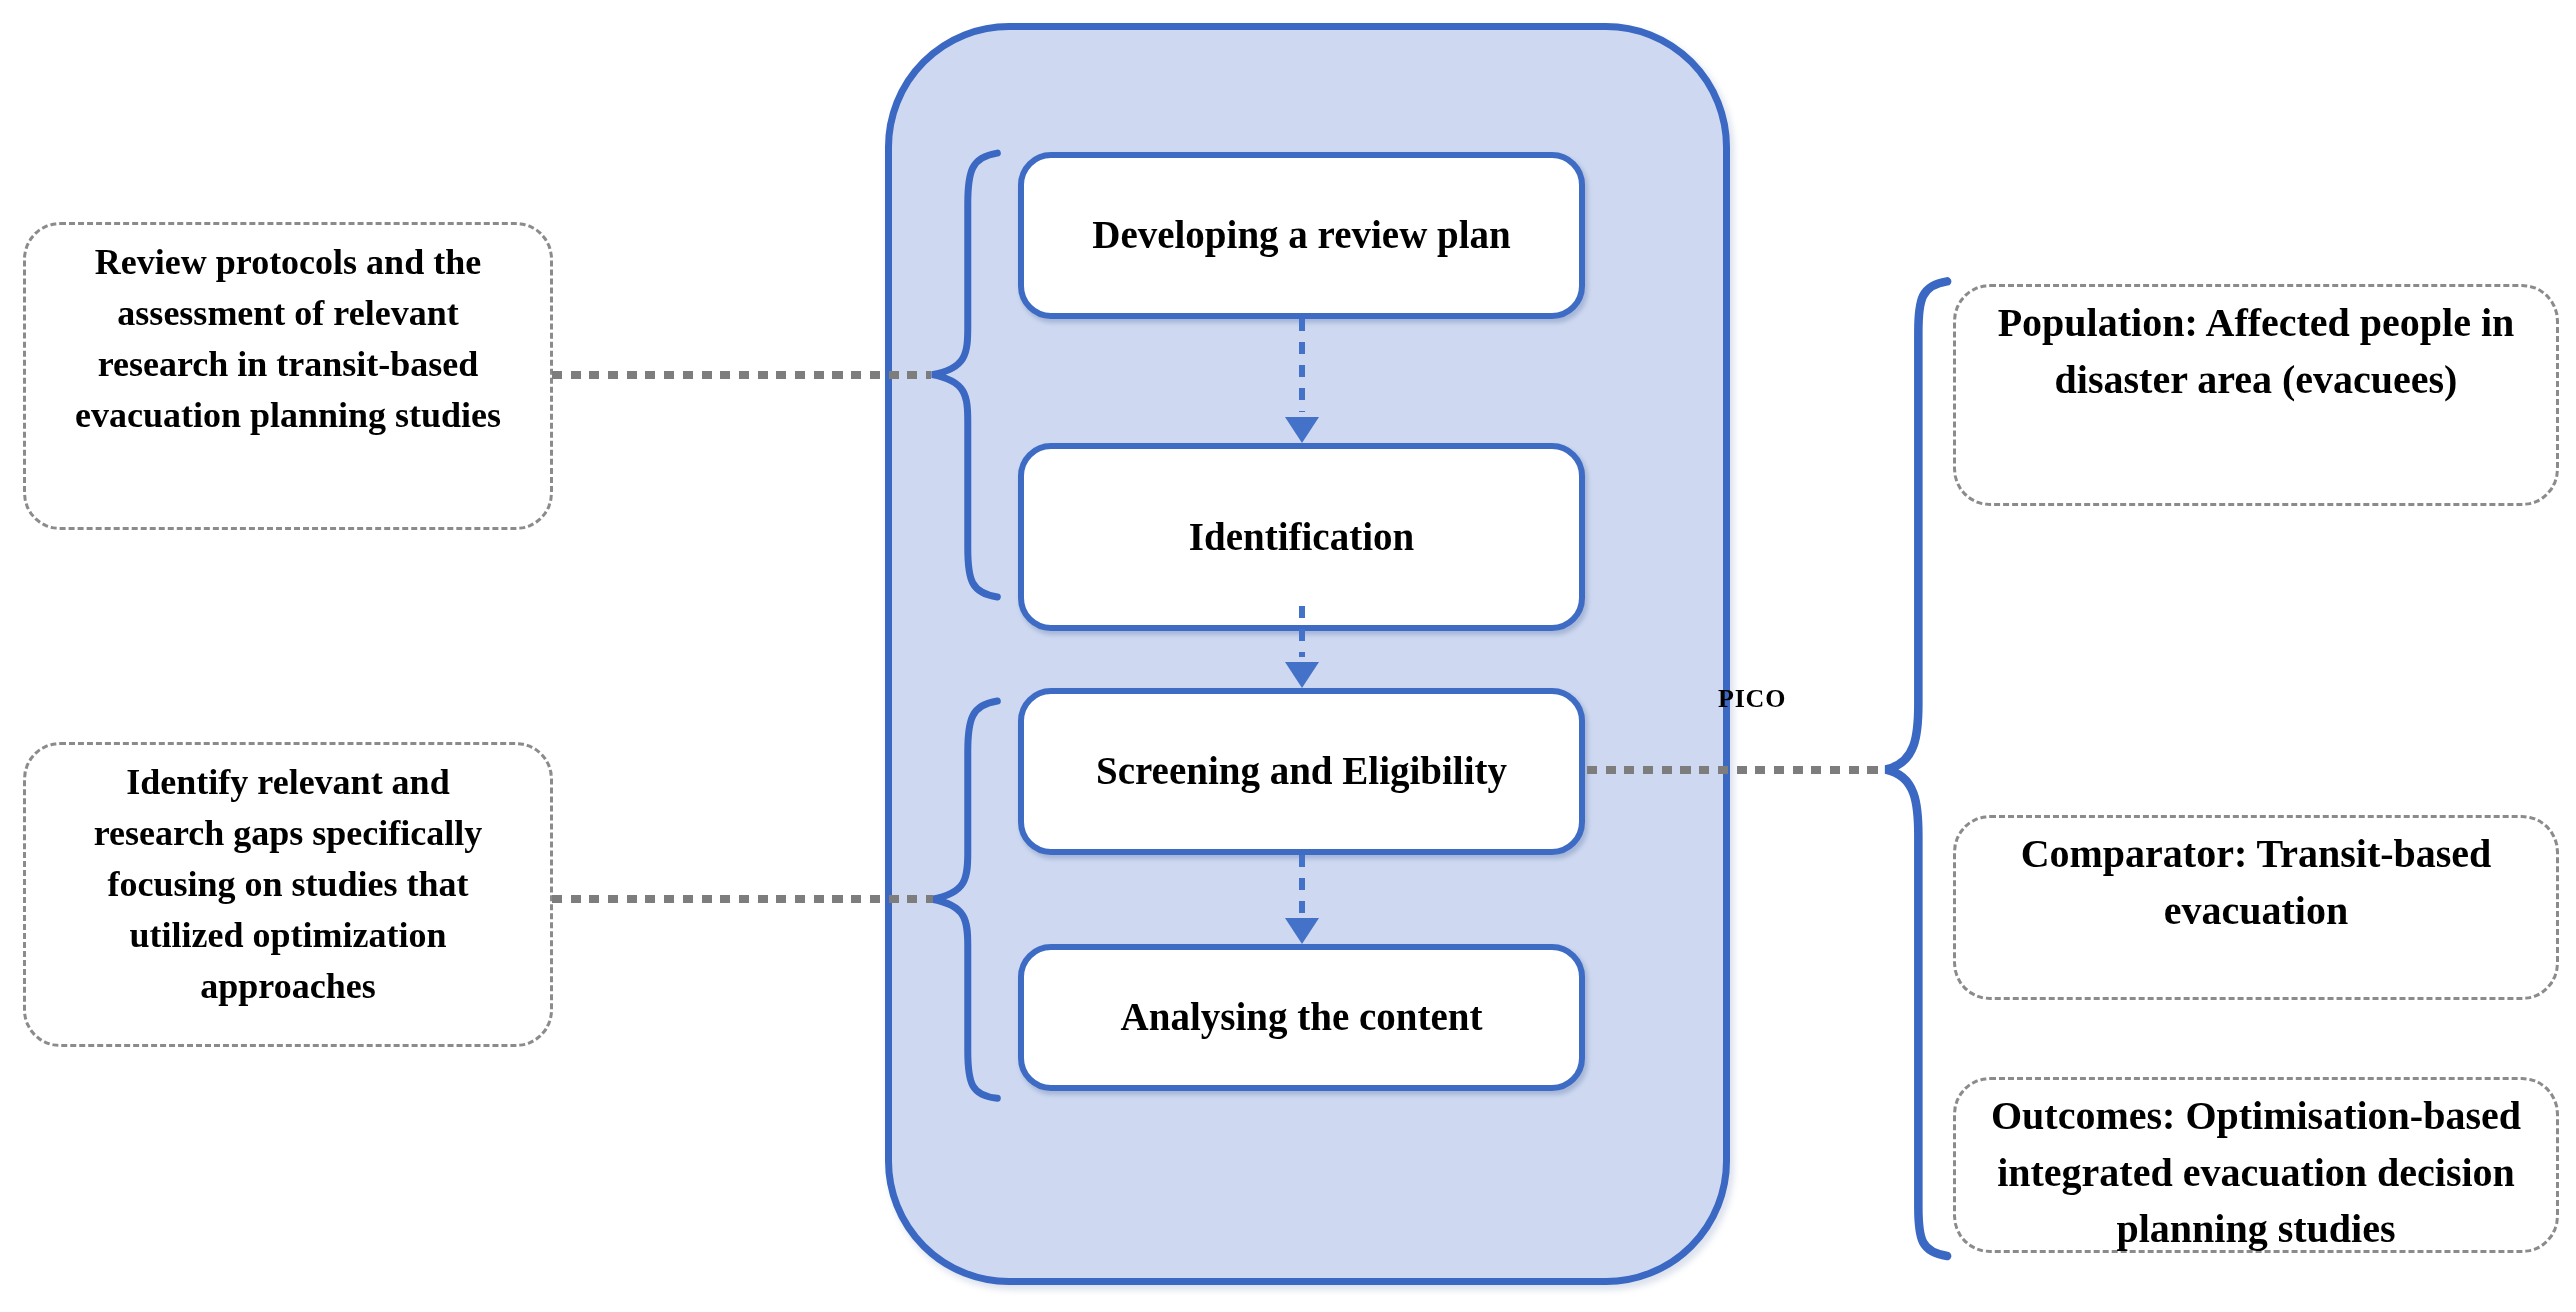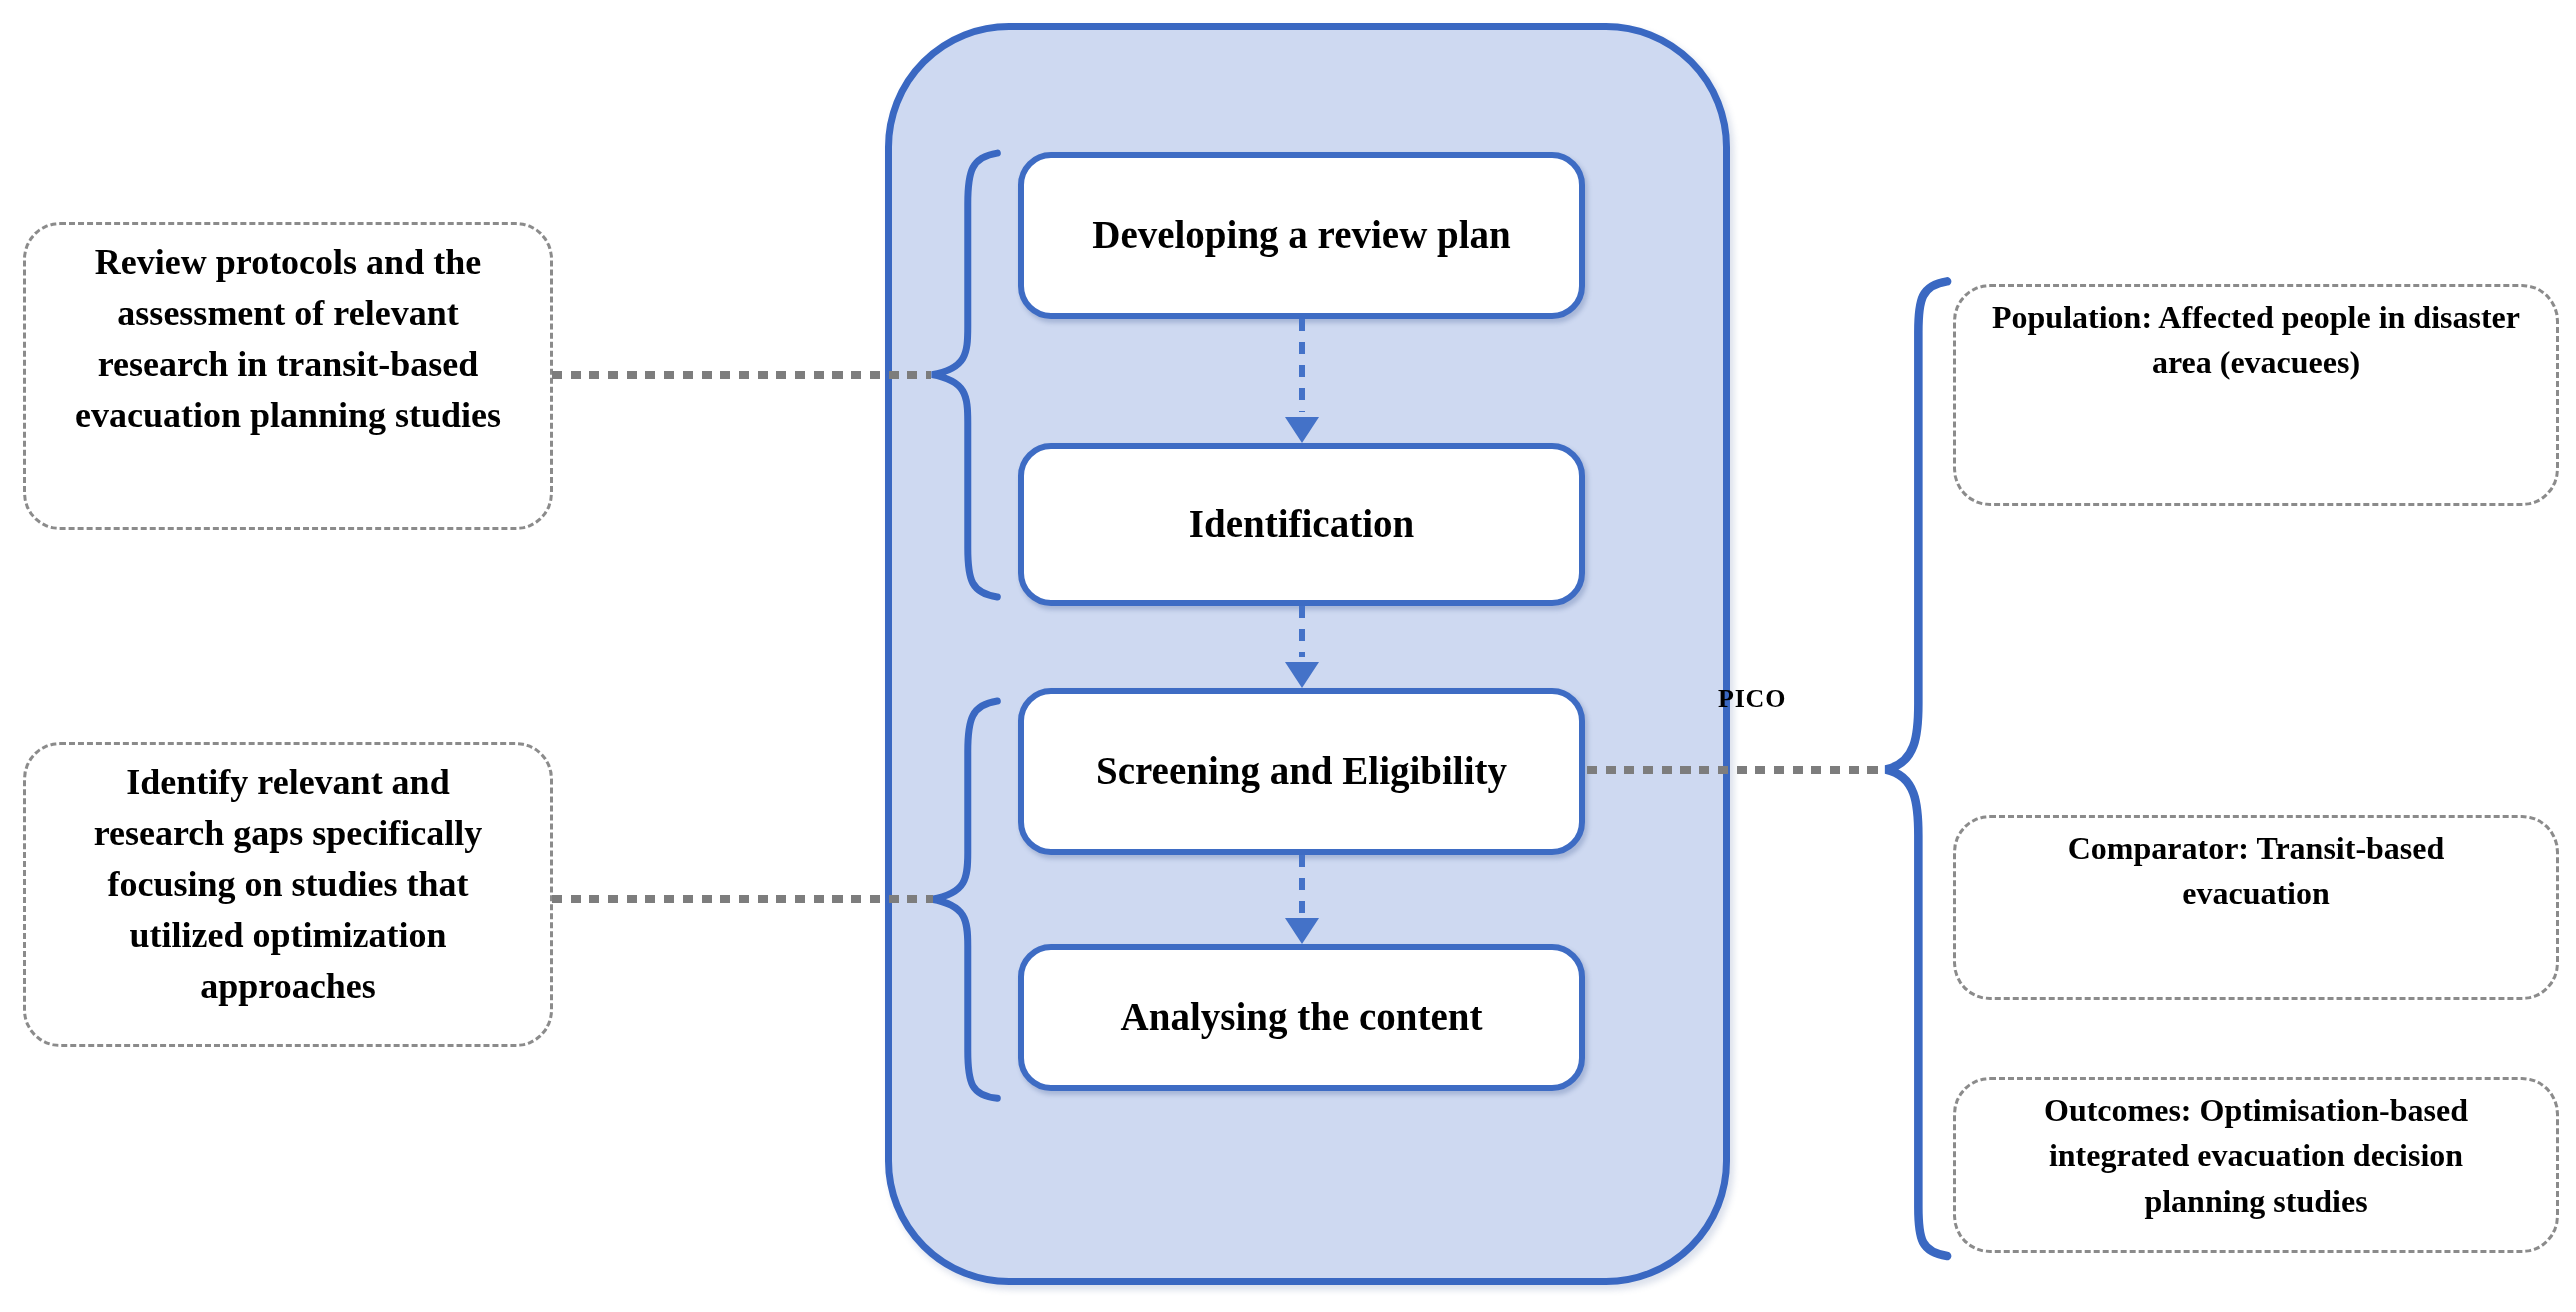--- a/index.html
+++ b/index.html
@@ -41,21 +41,21 @@
     align-items: center;
     justify-content: center;
     text-align: center;
     font-weight: 700;
     font-size: 39px;
     line-height: 1.3;
     padding: 21px 43px;
     box-shadow: 2.3px 3.9px 4.7px rgba(50,80,140,0.25);
   }
   .step1 { top: 152px;  height: 167px; }
-  .step2 { top: 443px;  height: 163px; justify-content: center; }
+  .step2 { top: 443px;  height: 188px; justify-content: center; }
   .step3 { top: 688px;  height: 167px; }
   .step4 { top: 944px; height: 147px; }
 
   
   .arrow {
     position: absolute;
     left: 1285px;
     width: 34px;
   }
   .arrow .shaft {
@@ -88,21 +88,21 @@
     display: flex;
     justify-content: center;
     text-align: center;
     font-weight: 700;
     background: #ffffff;
   }
   .noteL { left: 23px; width: 530px; font-size: 36px; line-height: 1.42; padding: 11.7px 33px; }
   .noteL1 { top: 222px; height: 308px; }
   .noteL2 { top: 742px; height: 305px; }
 
-  .picoBox { left: 1953px; width: 606px; font-size: 32px; line-height: 1.42; padding: 7.8px 35px; }
+  .picoBox { left: 1953px; width: 606px; font-size: 40px; line-height: 1.42; padding: 7.8px 35px; }
   .picoBox1 { top: 284px;  height: 222px; }
   .picoBox2 { top: 549px;  height: 213px; }
   .picoBox3 { top: 815px; height: 185px; }
   .picoBox4 { top: 1077px; height: 176px; }
 
   
   .dotline {
     position: absolute;
     height: 7.8px;
     background: repeating-linear-gradient(90deg, #7d7d7d 0 10px, rgba(0,0,0,0) 10px 18.7px);

